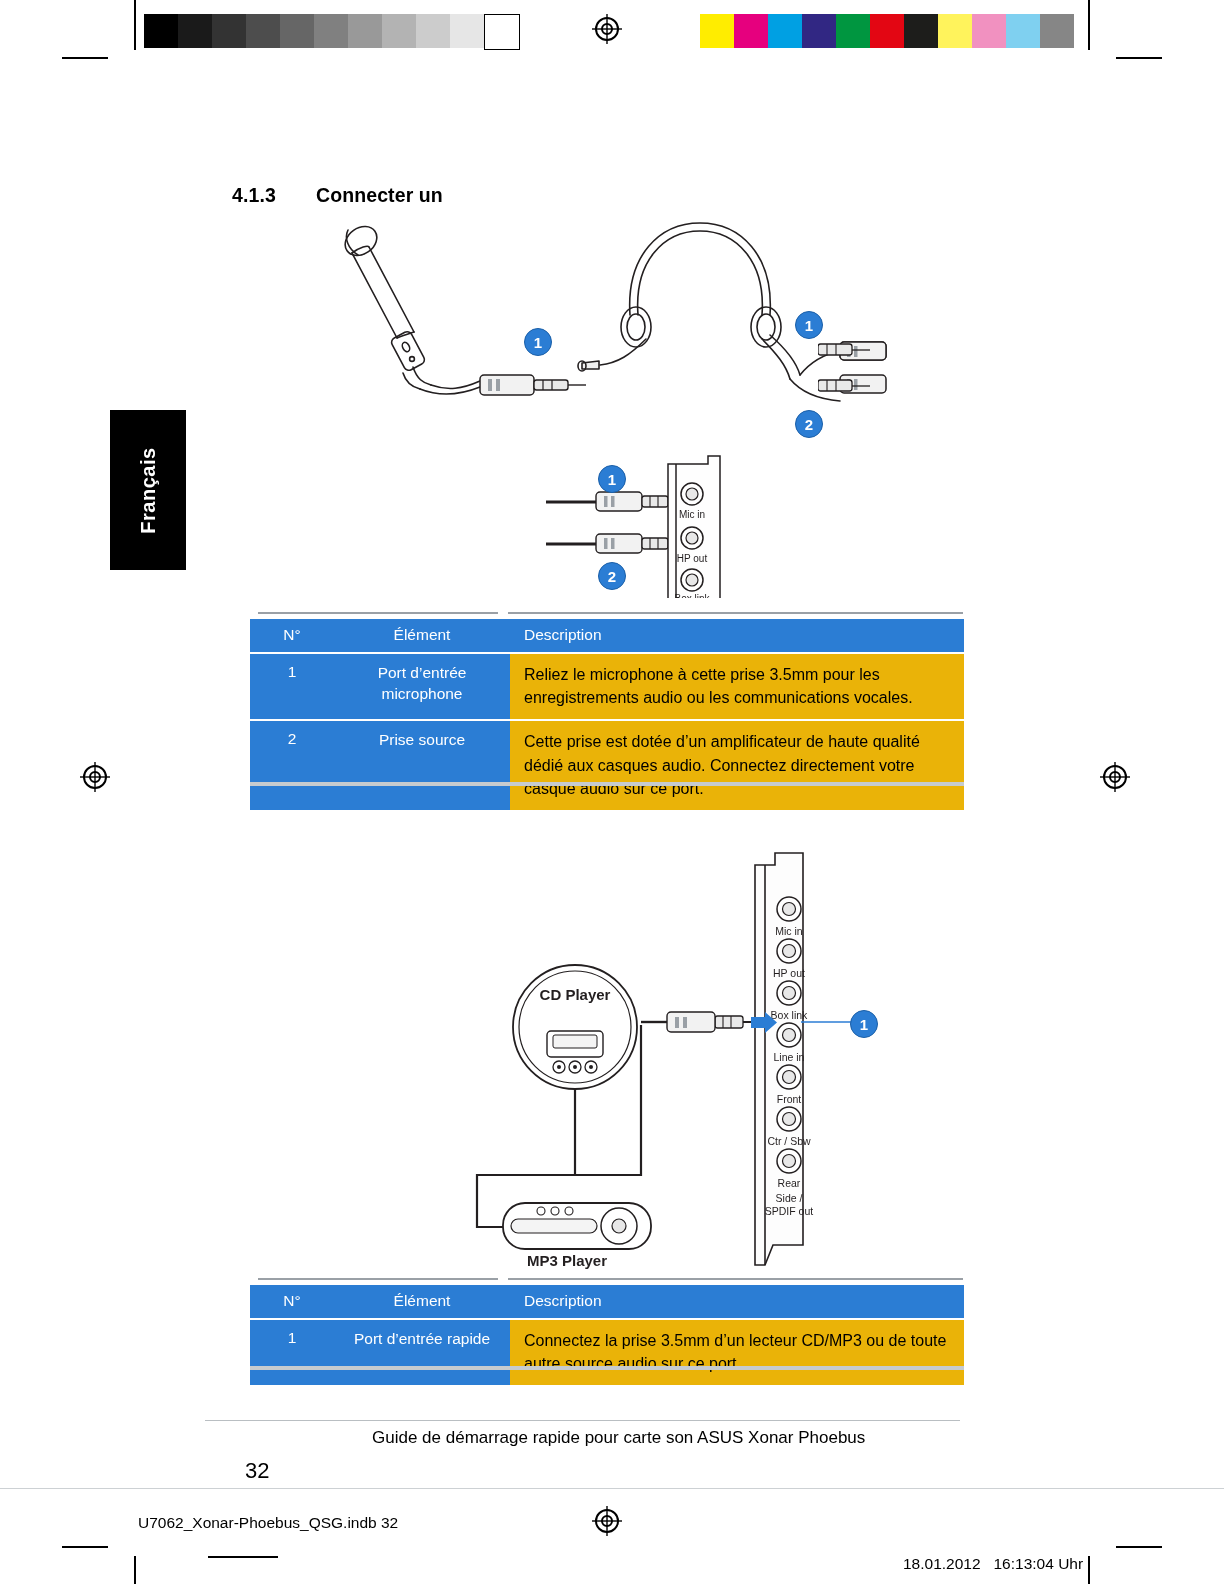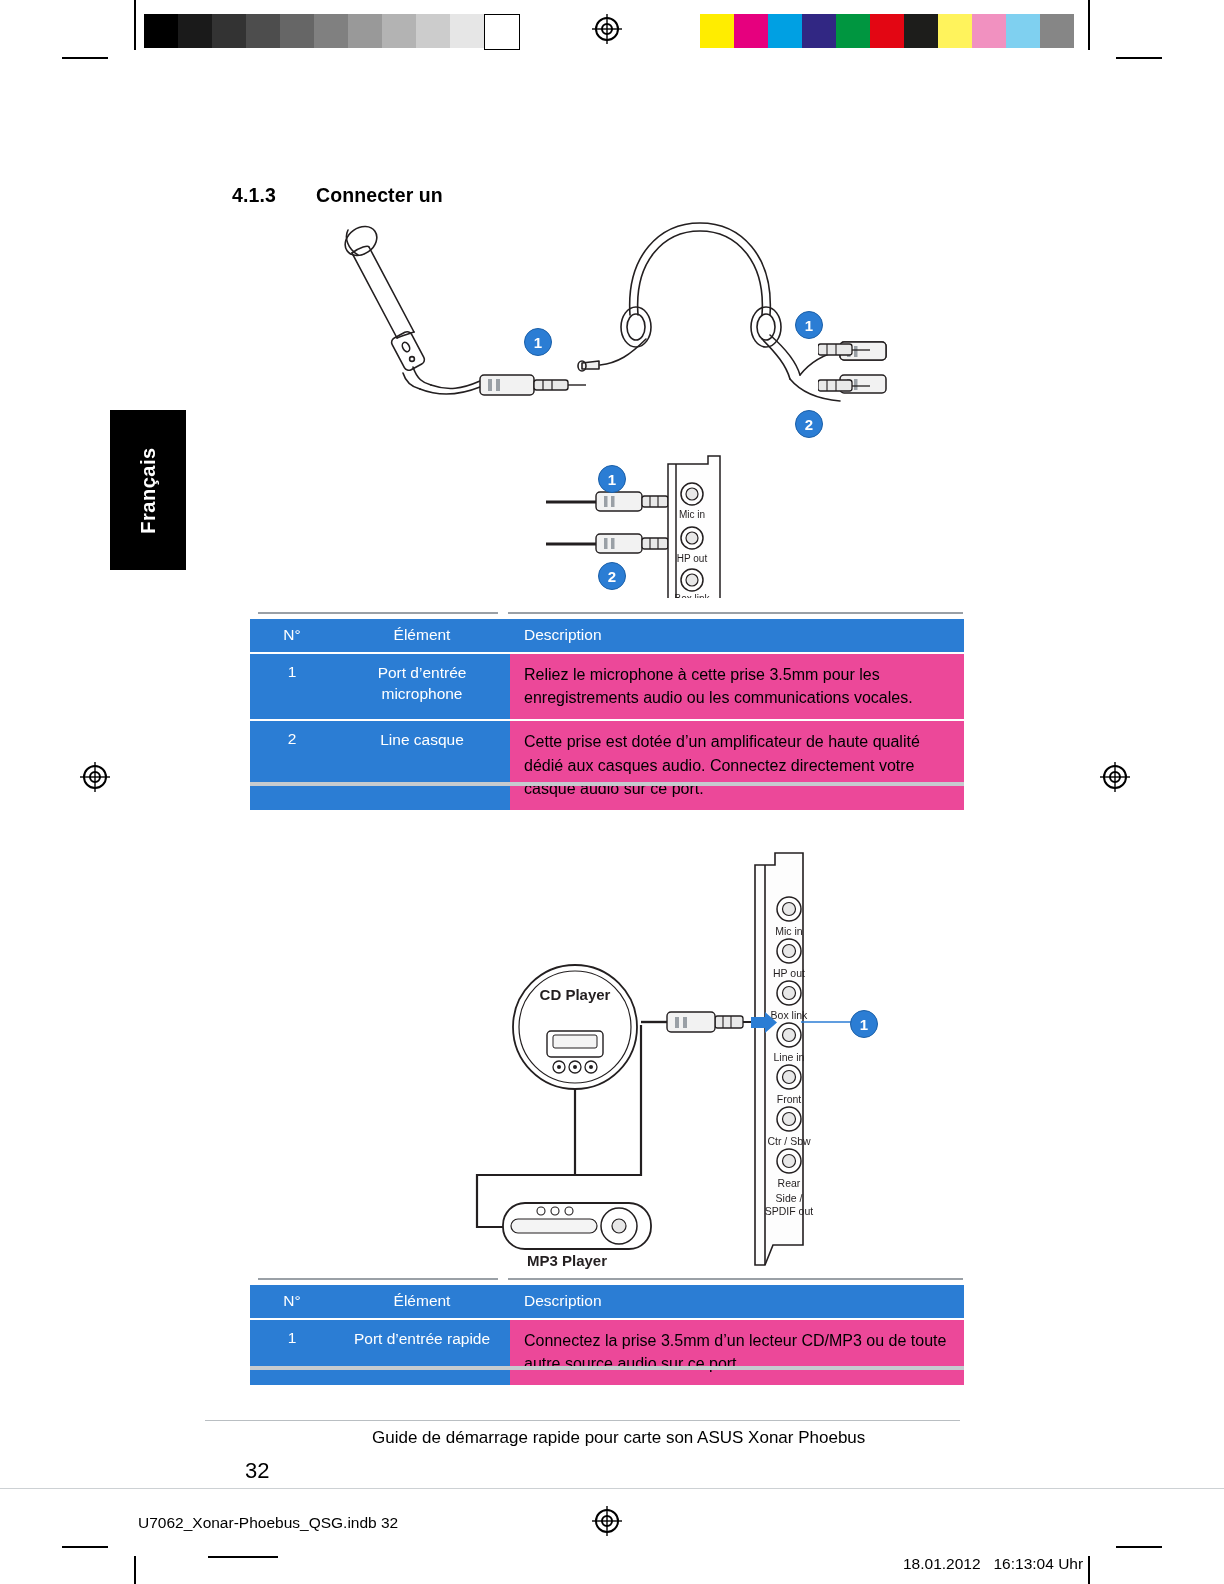--- a/index.html
+++ b/index.html
@@ -41,21 +41,21 @@
   
   .tbl { position:absolute; border-collapse:collapse; }
   .tbl td, .tbl th { vertical-align:top; }
   .tbl .hdr td {
     background:#2b7dd4; color:#fff; font-size:15.5px; font-weight:normal;
     padding:7px 0 8px 0; text-align:center; border-bottom:2px solid #fff;
   }
   .tbl .hdr td.desc { text-align:left; padding-left:14px; }
   .tbl td.c-no   { background:#2b7dd4; color:#fff; width:84px; text-align:center; font-size:15.5px; padding:9px 0; }
   .tbl td.c-el   { background:#2b7dd4; color:#fff; width:160px; text-align:center; font-size:15.5px; padding:9px 8px; line-height:1.35; }
-  .tbl td.c-desc { background:#ec4899; color:#000; font-size:16px; padding:9px 14px 10px 14px; line-height:1.45; }
+  .tbl td.c-desc { background:#eab308; color:#000; font-size:16px; padding:9px 14px 10px 14px; line-height:1.45; }
   .tbl tr.row td { border-top:2px solid #fff; }
 
   .tbl-wrap { position:absolute; }
   .tbl-wrap .toprule { position:absolute; top:0; height:2px; background:#9aa0a6; }
 
   
   .footer-rule { position:absolute; left:205px; top:1420px; width:755px; height:1px; background:#b9bec2; }
   .pgnum { position:absolute; left:245px; top:1428px; font-size:22px;margin-top:30px; }
   .foot-title { position:absolute; left:372px; top:1428px; font-size:17px; }
 
@@ -308,21 +308,21 @@
         <td>Élément</td>
         <td class="desc">Description</td>
       </tr>
       <tr class="row">
         <td class="c-no">1</td>
         <td class="c-el">Port d’entrée microphone</td>
         <td class="c-desc">Reliez le microphone à cette prise 3.5mm pour les enregistrements audio ou les communications vocales.</td>
       </tr>
       <tr class="row">
         <td class="c-no">2</td>
-        <td class="c-el">Line casque</td>
+        <td class="c-el">Prise source</td>
         <td class="c-desc">Cette prise est dotée d’un amplificateur de haute qualité dédié aux casques audio. Connectez directement votre casque audio sur ce port.</td>
       </tr>
     </tbody>
       </table>
   </div>
   <div style="position:absolute;left:250px;top:782px;width:714px;height:4px;background:#c6cbcf;"></div>
 
 
   <div class="art" style="left:455px; top:845px;">
     <svg width="420" height="430" viewBox="0 0 420 430">

